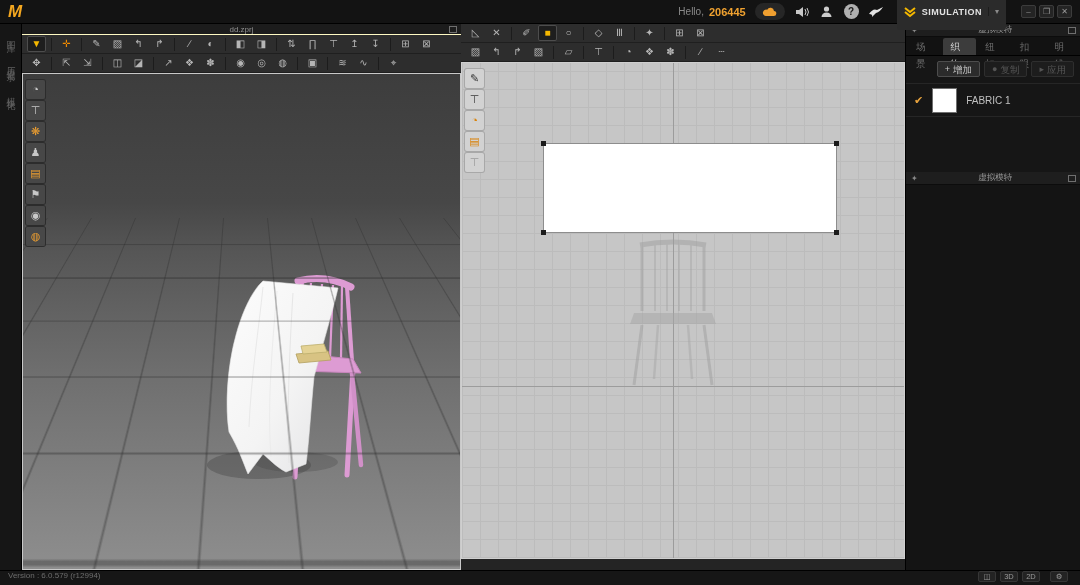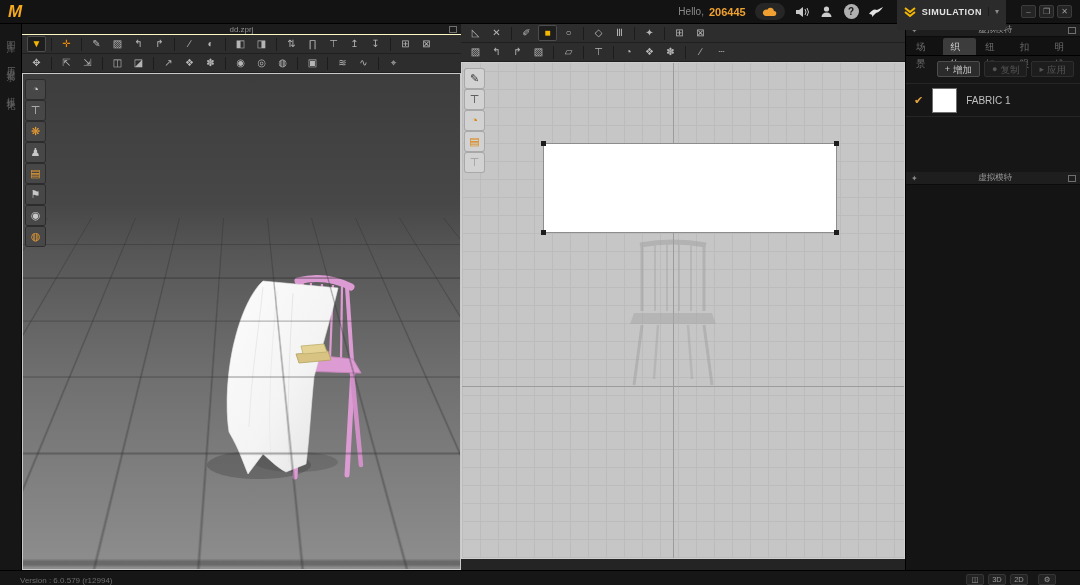--- a/index.html
+++ b/index.html
@@ -94,21 +94,21 @@
   .fabric-row { display:flex; align-items:center; height:34px; margin-top:3px; padding:0 8px; gap:9px;
                 border-top:1px solid #262626; border-bottom:1px solid #262626; }
   .check { color:#e8a33d; font-size:11px; }
   .swatch { width:25px; height:25px; background:#ffffff; border:1px solid #6f6f6f; }
   .fabric-label { font-size:10px; color:#c0c0c0;text-align:center; }
   .obj-filler { height:55px; }
   .prop-body { flex:1; background:#141414; }
 
   
   #statusbar { position:absolute; left:0; top:570px; width:1080px; height:15px; background:#161616;
-               border-top:1px solid #000; display:flex; align-items:flex-end; padding:0 20px; z-index:40;}
+               border-top:1px solid #000; display:flex; align-items:flex-start; padding:0 8px; z-index:40;}
   #version { font-size:8px; color:#6d6d6d; }
   #status-right { margin-left:auto; display:flex; gap:4px; align-items:center; padding-right:4px;}
   .sbtn { min-width:18px; height:11px; border:1px solid #363636; background:#232323; color:#9a9a9a;
           font-size:7.5px; line-height:10px; text-align:center; border-radius:2px; padding:0 2px;}
 </style>
 </head>
 <body>
 
 <div id="topbar">
   <div class="logo">M</div>

